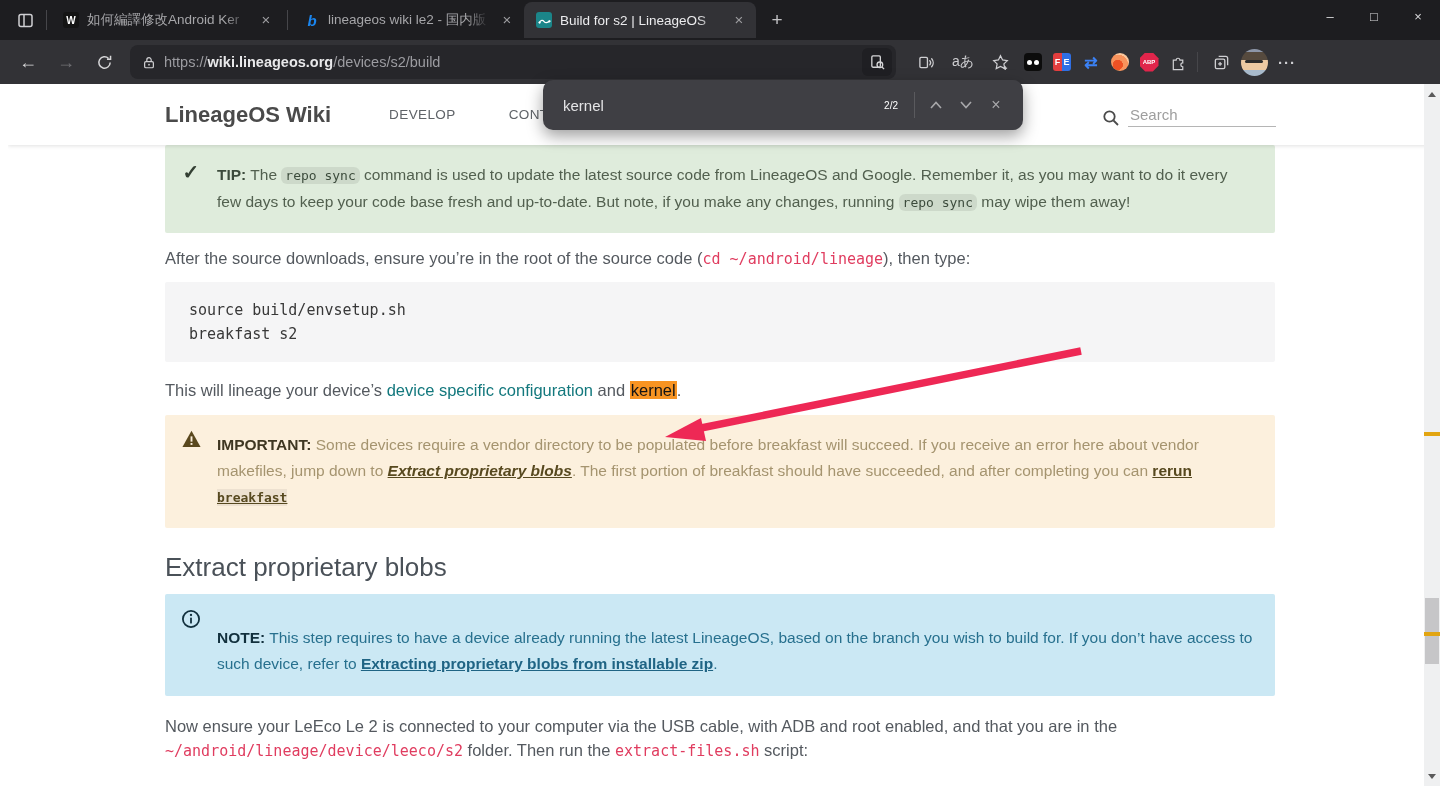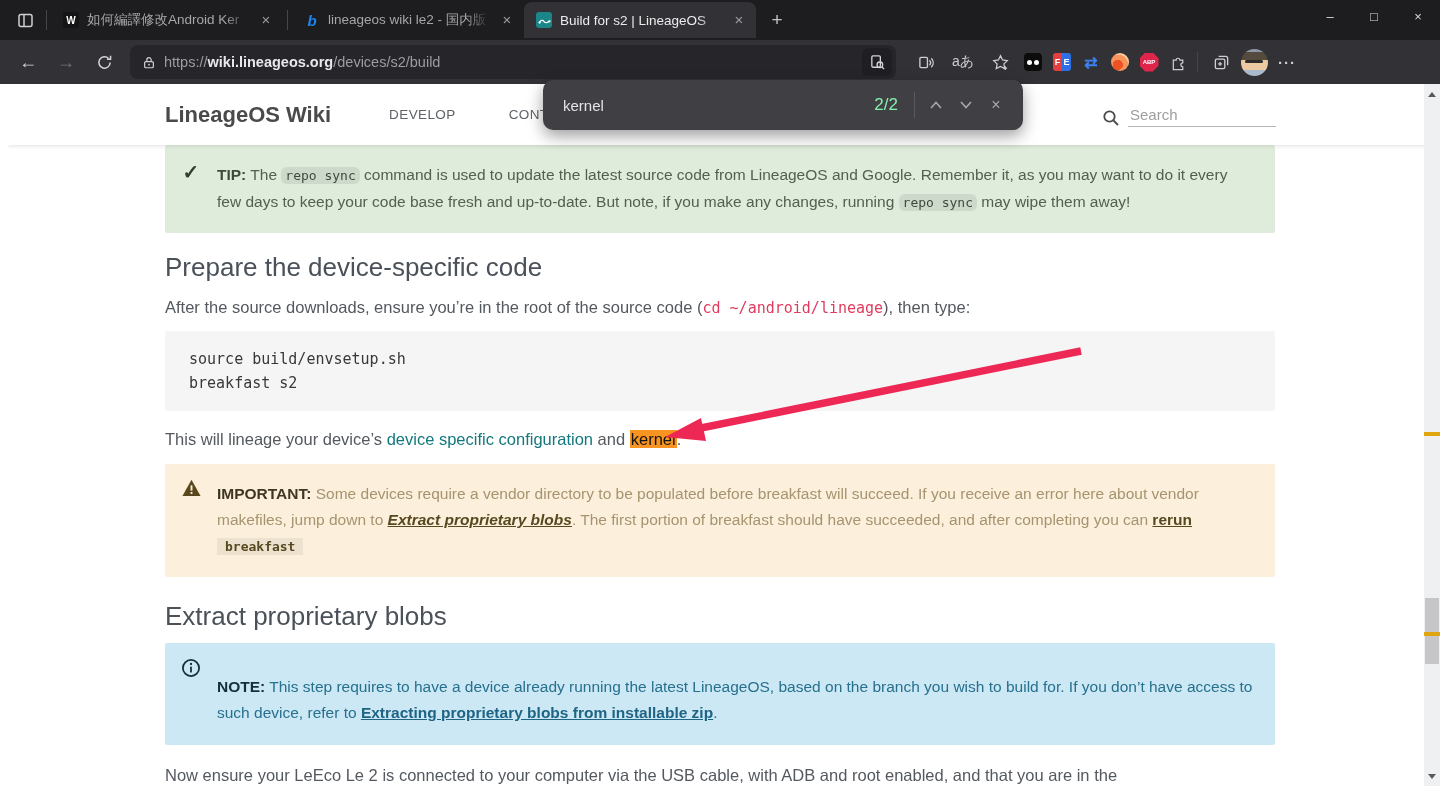--- a/index.html
+++ b/index.html
@@ -57,21 +57,21 @@
             background:linear-gradient(180deg,#8d96a8 0 10%,#564a3e 10% 42%,#ecc9a2 42% 78%,#a8bacb 78%); }
   .avatar::after { content:""; position:absolute; left:15%; top:42%; width:70%; height:3px; background:#2c2c2c; border-radius:2px; }
   .ellipsis-glyph { color:#cfcfd2; font-size:15px; letter-spacing:1px; font-weight:bold; }
 
   
   .findbar { position:absolute; left:543px; top:80px; width:480px; height:50px; background:#3f3f44;
              border-radius:10px; box-shadow:0 6px 16px rgba(0,0,0,.38); z-index:60;
              display:flex; align-items:center; padding:0 12px 0 20px; }
   .find-input { background:transparent; border:none; outline:none; color:#e4e4e6; font-size:15px;
                 font-family:"Liberation Sans",sans-serif; flex:1; }
-  .find-count { color:#86efac; font-size:17px; margin-right:16px; }
+  .find-count { color:#ffffff; font-size:10px; margin-right:16px; }
   .find-div { width:1px; height:26px; background:#5a5a5e; margin-right:6px; }
   .find-btn { width:30px; height:30px; border:none; background:transparent; border-radius:6px;
               display:flex; align-items:center; justify-content:center; color:#a8a8ab; font-size:16px; }
 
   
   .page { position:absolute; top:84px; left:8px; width:1424px; height:702px; background:#fff; overflow:hidden; }
   .wheader { height:61px; background:#fff; box-shadow:0 1px 4px rgba(0,0,0,.12); position:relative; z-index:5;
              display:flex; align-items:center; padding:0 156px 0 157px; }
   .brand { font-size:22px; font-weight:bold; color:#4a4a4a; margin-right:58px; }
   .nav-item { font-size:13.5px; color:#5f6368; letter-spacing:.4px; margin-right:53px; }
@@ -107,23 +107,23 @@
 
   
   .sg-plain {}
   .sg-code { font-family:"DejaVu Sans Mono","Liberation Mono",monospace; font-size:13px;
              background:rgba(0,0,0,.08); padding:1px 4px; border-radius:6px; color:#3c4b3c; }
   .sg-codepink { font-family:"DejaVu Sans Mono","Liberation Mono",monospace; font-size:15px; color:#e03c5f; }
   .sg-link { color:#13787d; }
   .sg-hl { background:#f89422; color:#141414; padding:0 1px; }
   .sg-implink { font-style:italic; font-weight:bold; text-decoration:underline; color:#57491f; }
   .sg-impu { text-decoration:underline; font-weight:bold; color:#57491f; }
-  .sg-impucode { font-weight:bold; color:#57491f;
+  .sg-impucode { text-decoration:underline; font-weight:bold; color:#57491f;
                  font-family:"DejaVu Sans Mono","Liberation Mono",monospace; font-size:13px;
-                 background:rgba(0,0,0,.06); padding:1px 8px; }
+                 background:rgba(0,0,0,.06); padding:1px 0; }
   .sg-notelink { text-decoration:underline; font-weight:bold; color:#1f6484; }
 
   
   .arrow-svg { position:absolute; left:0; top:0; z-index:50; pointer-events:none; }
 
   
   .scrollbar { position:absolute; top:84px; right:0; width:16px; height:702px; background:#eff0f1; z-index:40; }
   .sb-arrow { position:absolute; left:0; width:16px; height:16px; display:flex; align-items:center; justify-content:center; }
   .sb-arrow.up { top:2px; } .sb-arrow.down { bottom:2px; }
   .tri-up { width:0; height:0; border-left:4px solid transparent; border-right:4px solid transparent; border-bottom:5px solid #5a5a5a; }
@@ -297,21 +297,20 @@
   </div>
 
   <div class="content">
     <div class="callout tipbox">
       <div class="ico">
           <span class="tip-check">✓</span>
         </div>
       <div class="ctext"><span class="clabel">TIP:</span><span> </span><span><span class="sg-plain">The </span><span class="sg-code">repo sync</span><span class="sg-plain"> command is used to update the latest source code from LineageOS and Google. Remember it, as you may want to do it every few days to keep your code base fresh and up-to-date. But note, if you make any changes, running </span><span class="sg-code">repo sync</span><span class="sg-plain"> may wipe them away!</span></span></div>
     </div>
 
-    <h1 class="h1a">Prepare the device-specific code</h1>
     <div class="para p1"><span class="sg-plain">After the source downloads, ensure you’re in the root of the source code (</span><span class="sg-codepink">cd ~/android/lineage</span><span class="sg-plain">), then type:</span></div>
 
     <div class="codeblock">
       <div class="codeline">source build/envsetup.sh</div>
       <div class="codeline">breakfast s2</div>
     </div>
 
     <div class="sentence"><span class="sg-plain">This will lineage your device’s </span><span class="sg-link">device specific configuration</span><span class="sg-plain"> and </span><span class="sg-hl">kernel</span><span class="sg-plain">.</span></div>
 
     <div class="callout impbox">

